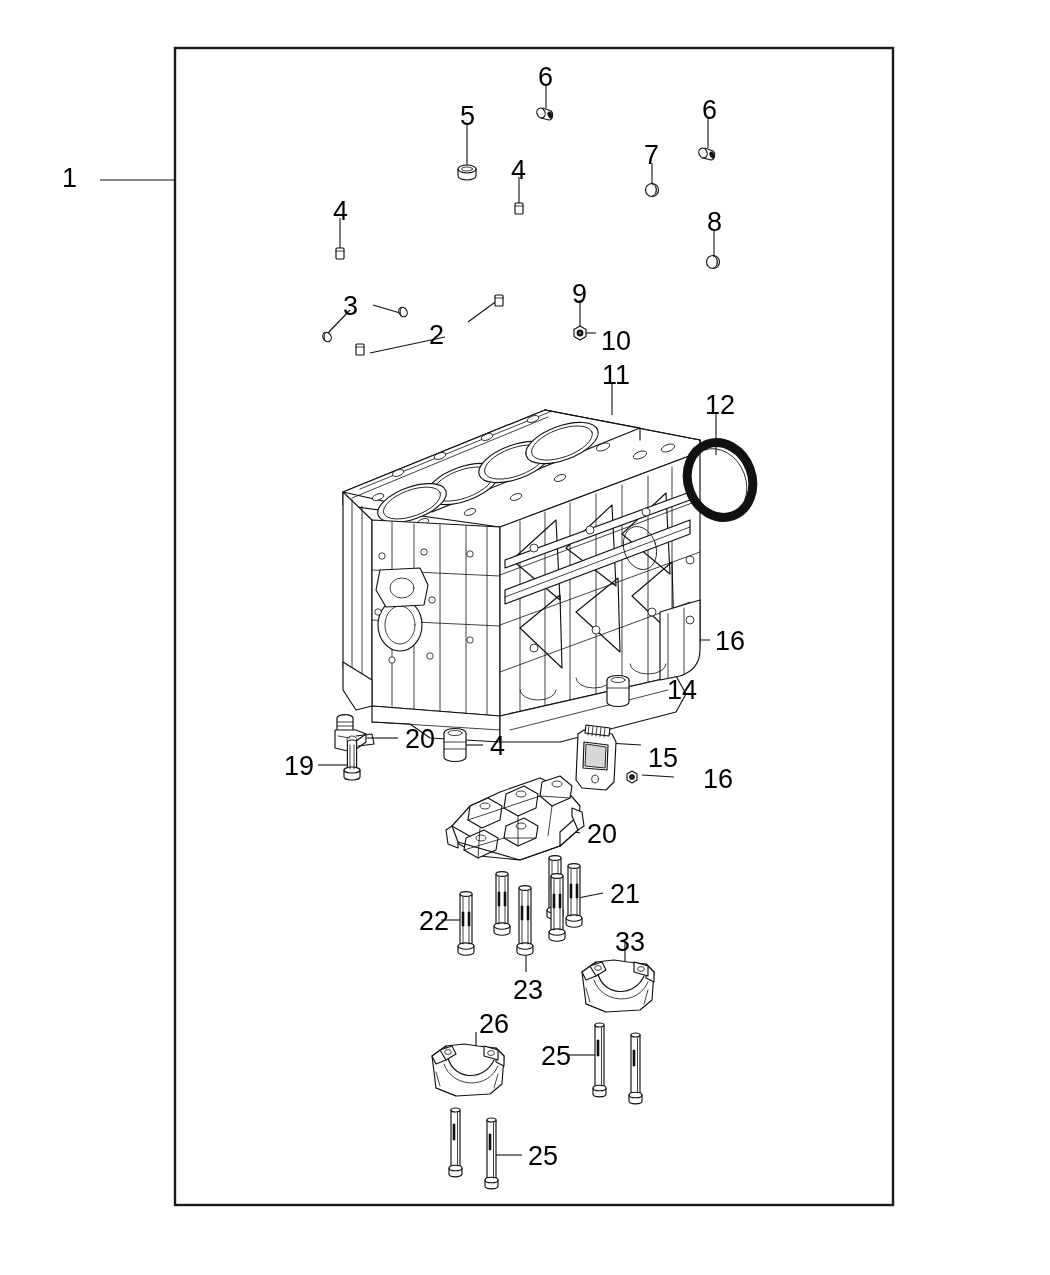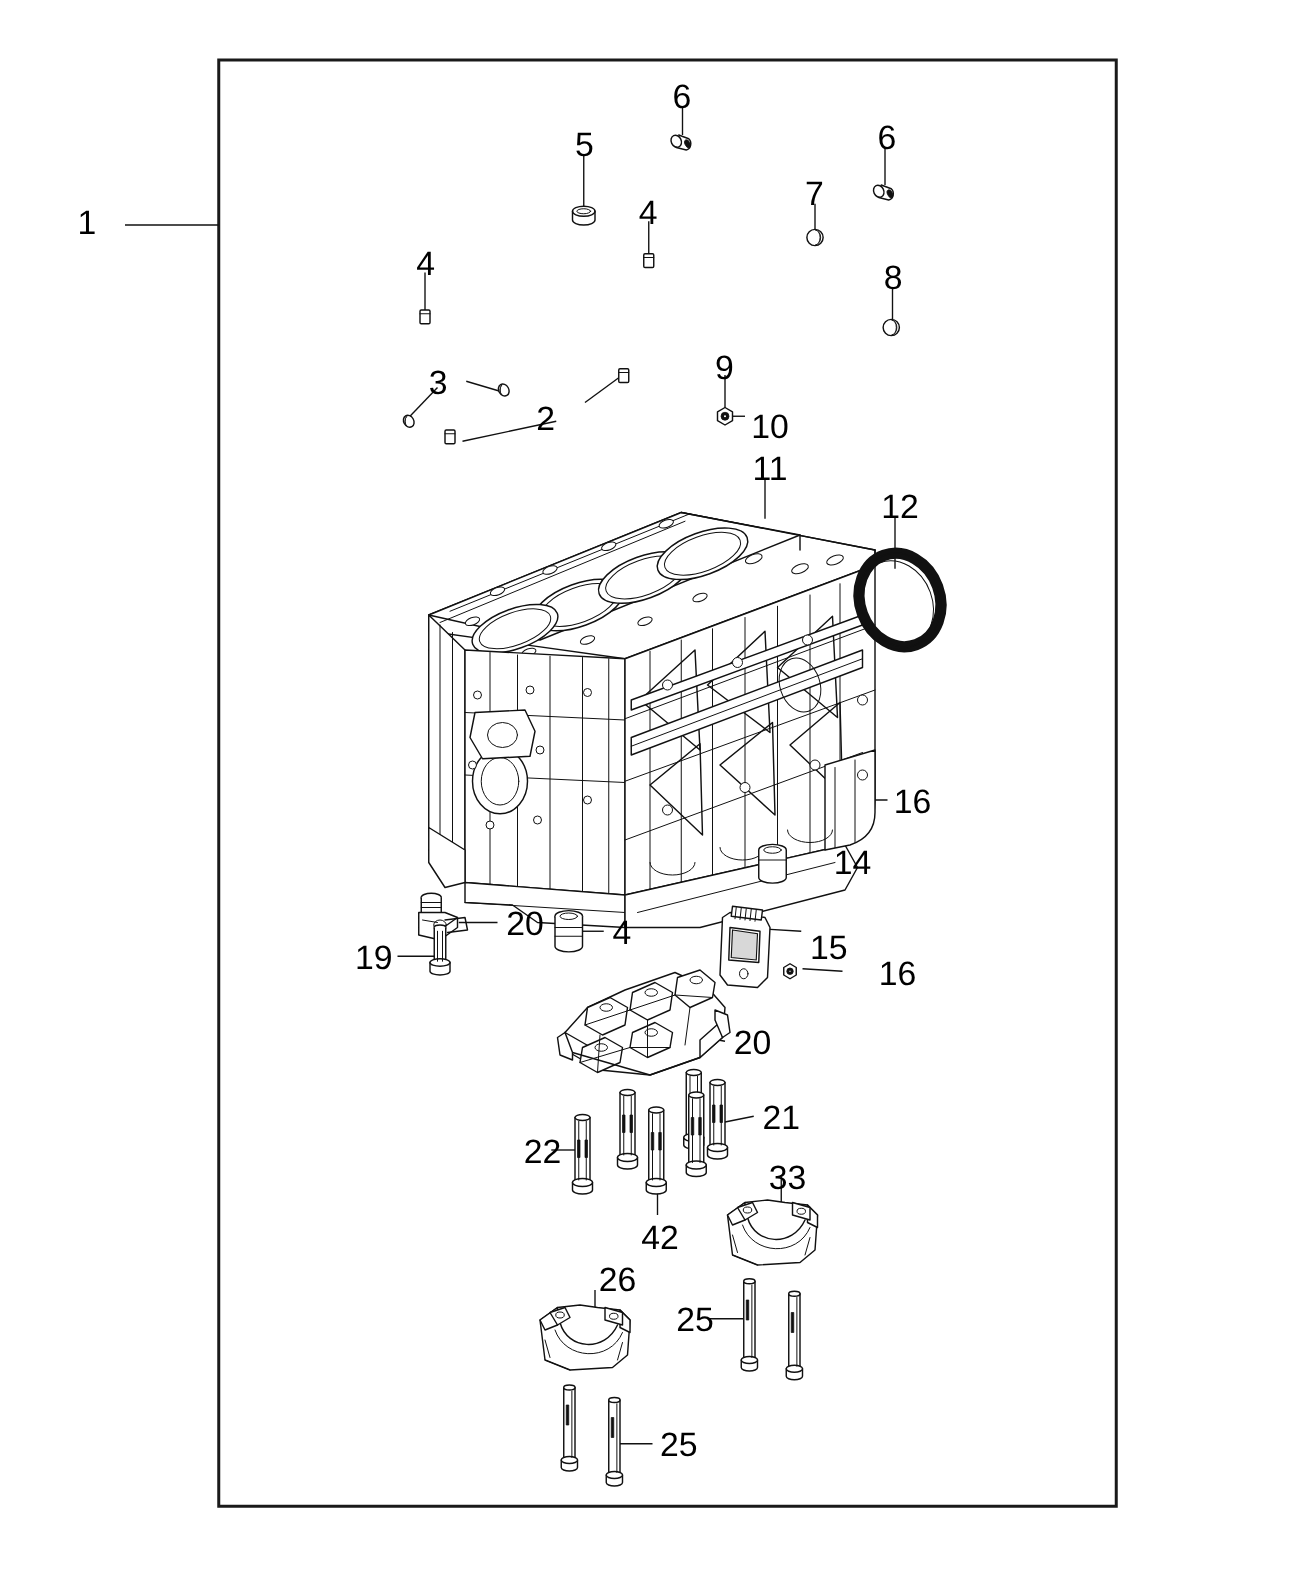--- a/index.html
+++ b/index.html
@@ -524,19 +524,19 @@
   <div class="callout-label" style="left:715px;top:628px;">16</div>
   <div class="callout-label" style="left:667px;top:677px;">14</div>
   <div class="callout-label" style="left:648px;top:733px;margin-top:12px;">15</div>
   <div class="callout-label" style="left:703px;top:766px;">16</div>
   <div class="callout-label" style="left:490px;top:733px;">4</div>
   <div class="callout-label" style="left:405px;top:726px;">20</div>
   <div class="callout-label" style="left:284px;top:753px;">19</div>
   <div class="callout-label" style="left:587px;top:821px;">20</div>
   <div class="callout-label" style="left:610px;top:881px;">21</div>
   <div class="callout-label" style="left:419px;top:908px;">22</div>
-  <div class="callout-label" style="left:513px;top:977px;">42</div>
+  <div class="callout-label" style="left:513px;top:977px;">23</div>
   <div class="callout-label" style="left:615px;top:929px;">33</div>
   <div class="callout-label" style="left:541px;top:1043px;">25</div>
   <div class="callout-label" style="left:528px;top:1143px;">25</div>
   <div class="callout-label" style="left:479px;top:1011px;">26</div>
 
 </div>
 
 </body></html>

